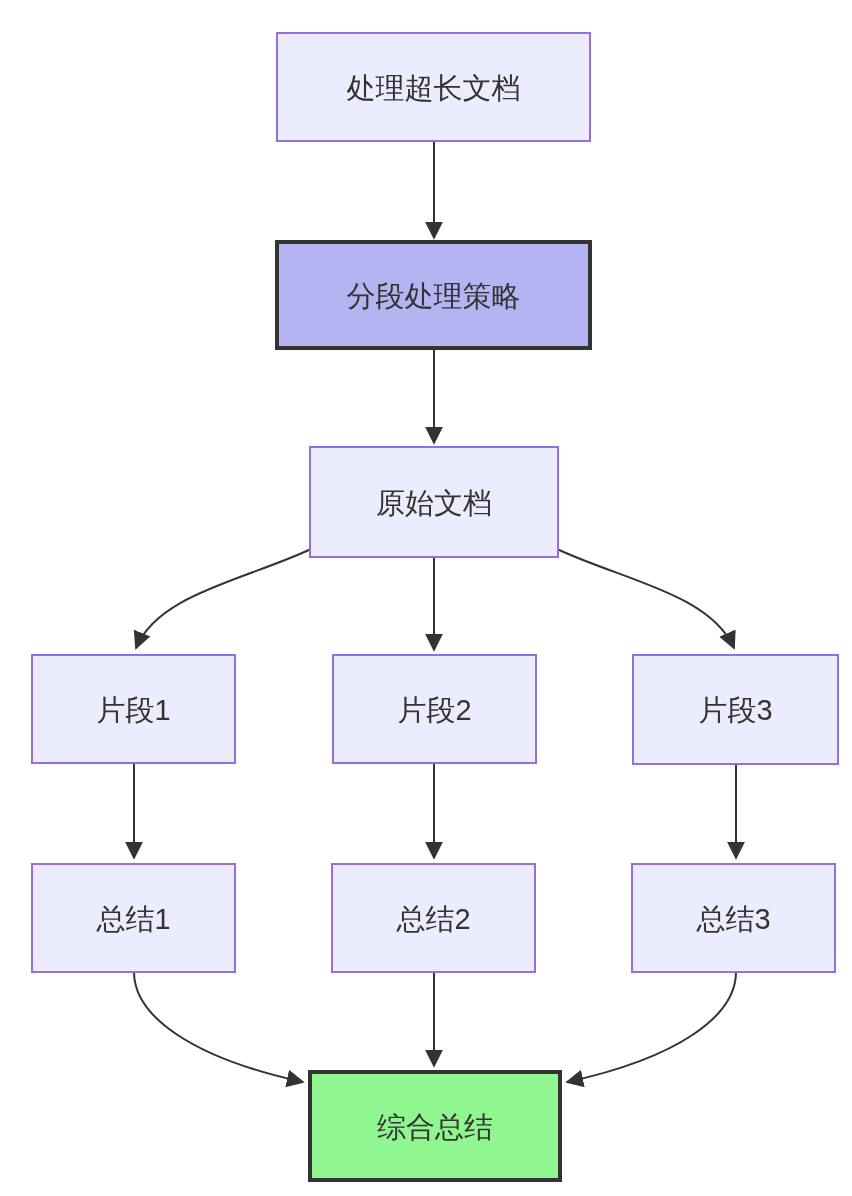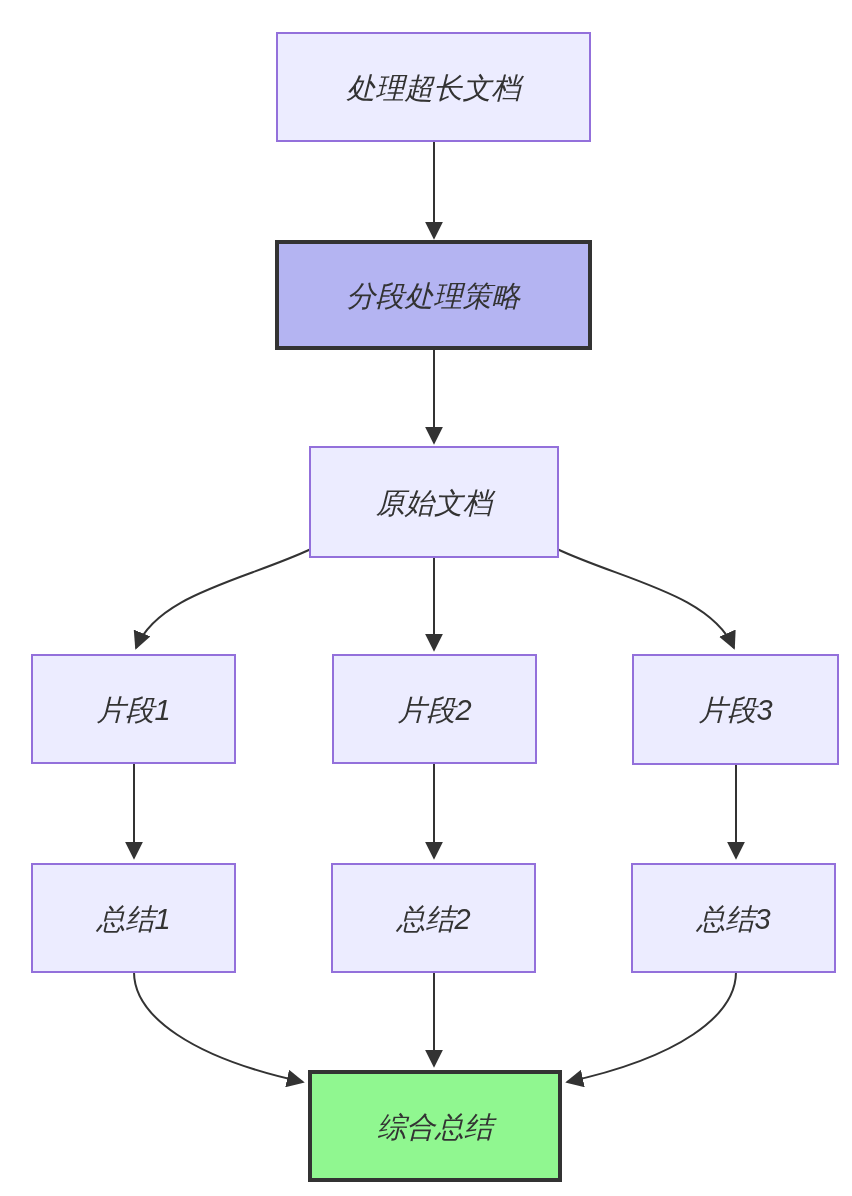--- a/index.html
+++ b/index.html
@@ -8,21 +8,20 @@
     background: #ffffff;
     width: 852px;
     height: 1196px;
     overflow: hidden;
     font-family: "Liberation Sans", sans-serif;
   }
   .canvas-wrap {
     position: relative;
     width: 711px;
     height: 1196px;
-    font-style: italic;
   }
   svg { display: block; }
   .edge {
     fill: none;
     stroke: #333333;
     stroke-width: 2;
   }
   .node-rect-default {
     fill: #ECECFF;
     stroke: #9370DB;

